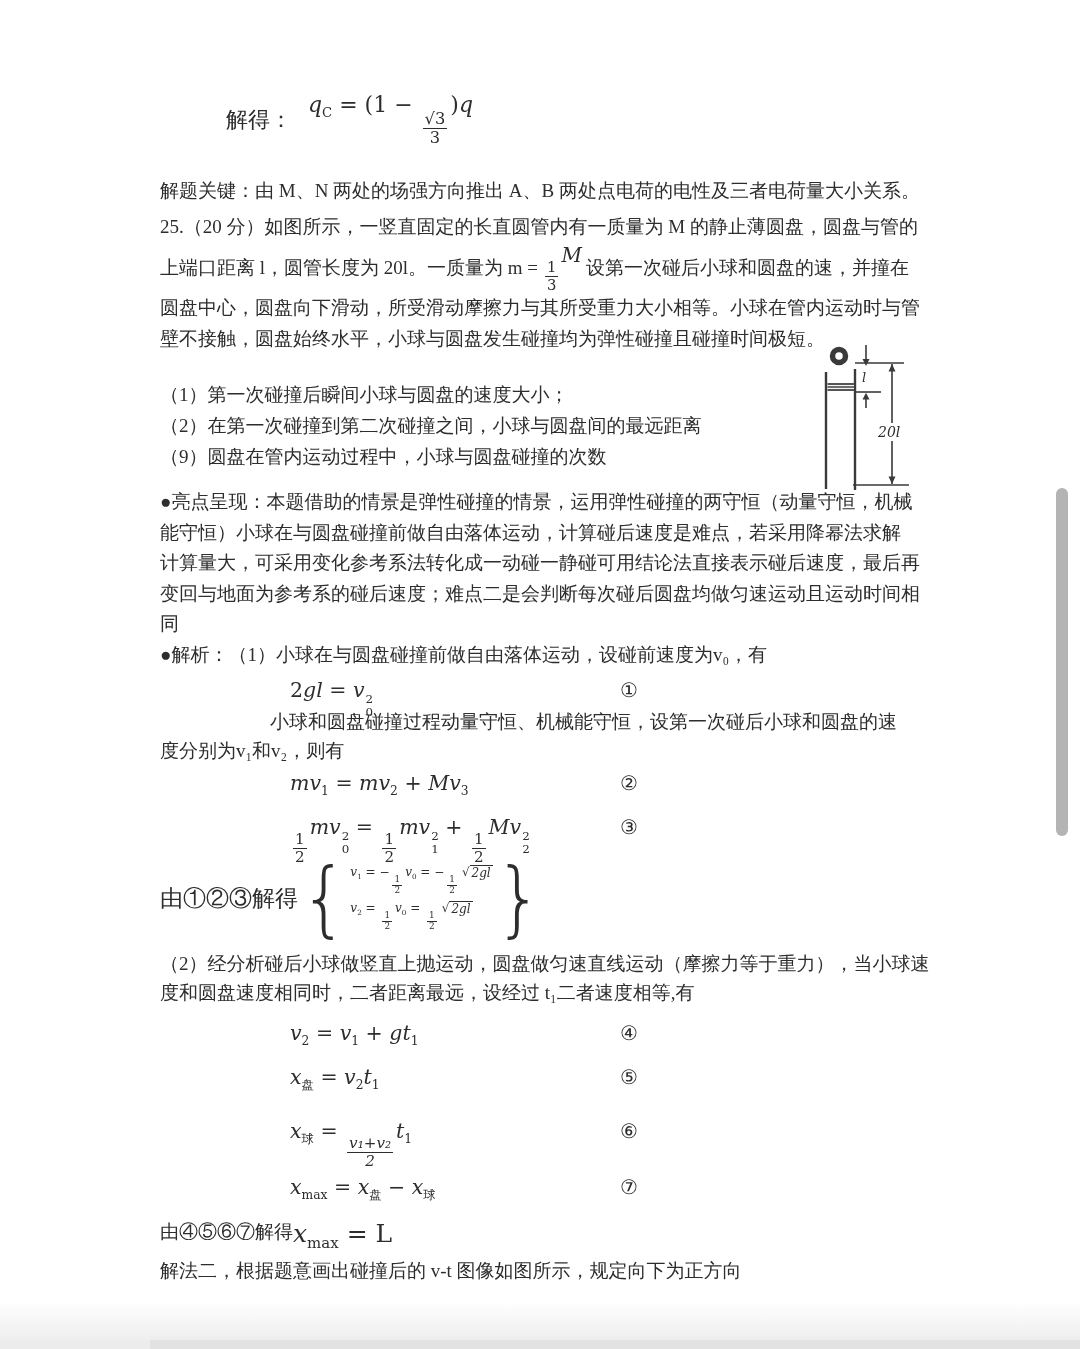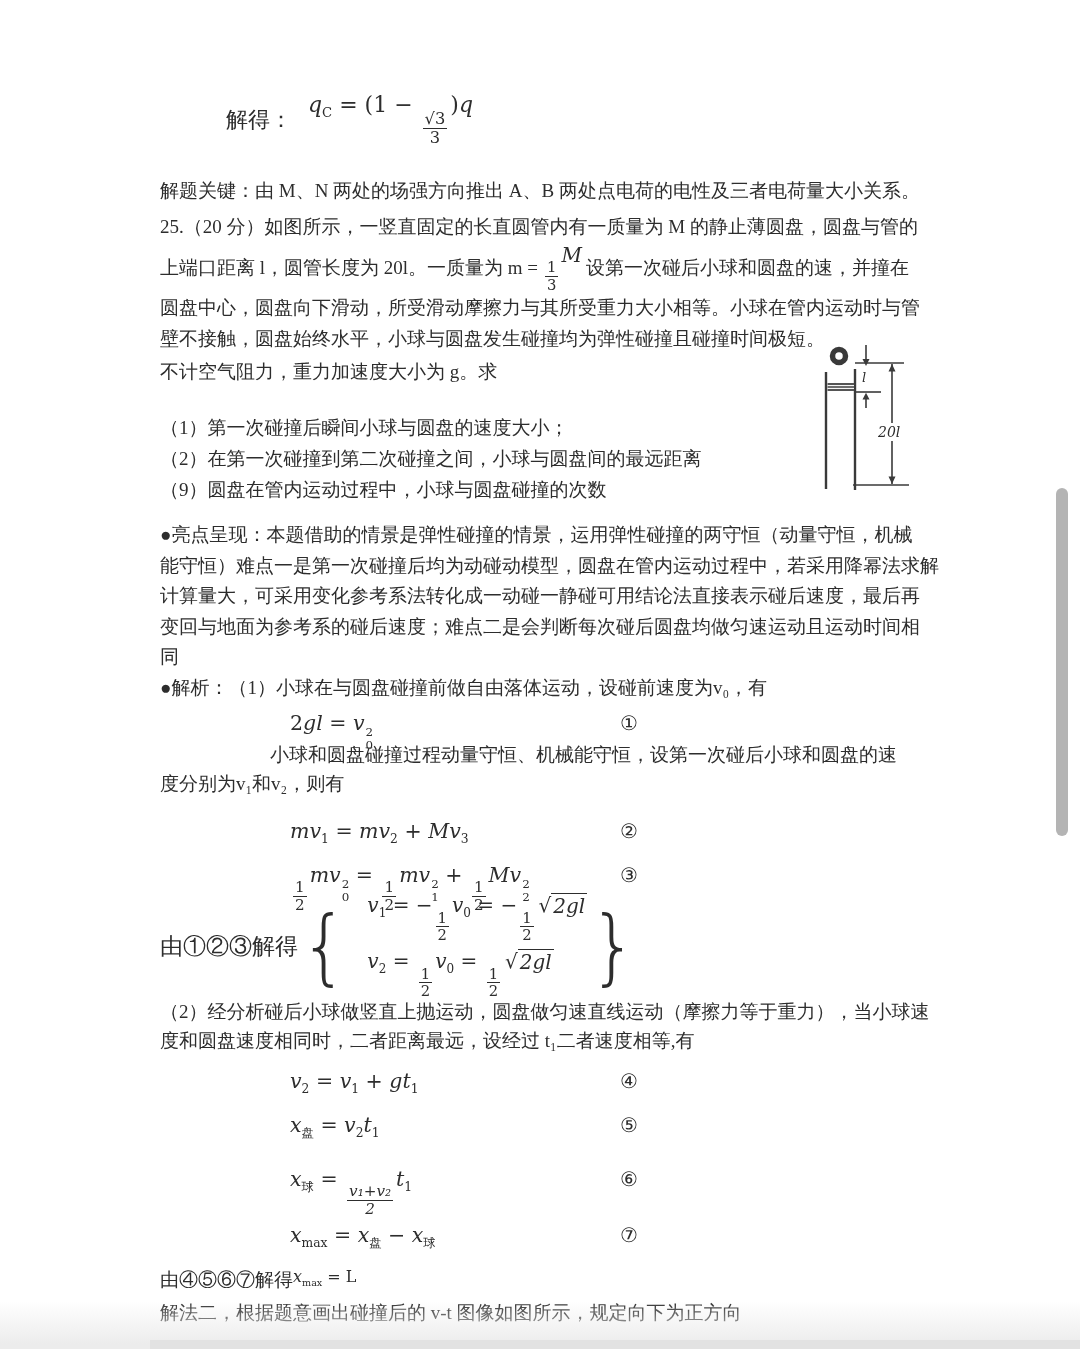--- a/index.html
+++ b/index.html
@@ -43,23 +43,23 @@
   .hl{margin-top:15px;}
   .hl .nline{line-height:30.5px;}
   
   .eq{position:relative;margin-left:130px;font-family:"DejaVu Serif",serif;font-size:20.5px;white-space:nowrap;}
   .eq .eq-num{position:absolute;left:330px;top:50%;transform:translateY(-50%);font-family:"Liberation Serif",serif;font-size:20px;color:#2d2d2d;}
   .indent1{margin-left:110px;}
   .brace-wrap{display:flex;align-items:center;margin-top:8px;height:88px;}
   .brace-prefix{font-size:23px;white-space:nowrap;}
   .brace{font-family:"DejaVu Sans",sans-serif;font-size:76px;font-weight:200;line-height:0.9;transform:scaleY(1.08);margin:0 2px;}
   .brace-lines{display:flex;flex-direction:column;gap:5px;}
-  .brace-lines .math{font-size:20px;white-space:nowrap;margin-left:17px;}
+  .brace-lines .math{font-size:12px;white-space:nowrap;}
   .conclude{display:flex;align-items:flex-start;margin-top:14px;white-space:nowrap;}
-  .conclude .math{font-size:16px;}
+  .conclude .math{font-size:25px;}
   .method2{margin-top:5px;}
   
   .figure{position:absolute;left:803px;top:333px;width:120px;height:165px;}
   
   .scroll-thumb{position:absolute;left:1056px;top:488px;width:12px;height:348px;background:#b4b4b4;border-radius:6px;}
   
   .bottom-shade{position:absolute;left:0;bottom:0;width:1080px;height:48px;background:linear-gradient(180deg,rgba(238,238,238,0) 0%,#ececec 90%);}
   .bottom-strip{position:absolute;left:150px;bottom:0;width:930px;height:9px;background:#e2e2e2;}
 </style>
 </head>
@@ -82,50 +82,49 @@
     <span>上端口距离 l，圆管长度为 20l。一质量为 m =</span>
     <span class="math"><span class="mfrac">
           <span class="mnum">1</span>
           <span class="mden">3</span>
         </span><span class="mi">M</span></span>
     <span>设第一次碰后小球和圆盘的速，并撞在</span>
   </div>
 
   <div class="nline q-4">圆盘中心，圆盘向下滑动，所受滑动摩擦力与其所受重力大小相等。小球在管内运动时与管</div>
   <div class="nline q-5">壁不接触，圆盘始终水平，小球与圆盘发生碰撞均为弹性碰撞且碰撞时间极短。</div>
-  <div class="nline q-6">不计空气阻力，重力加速度大小为 g。求</div>
 
   <div class="q-items">
     <div class="nline">（1）第一次碰撞后瞬间小球与圆盘的速度大小；</div>
     <div class="nline">（2）在第一次碰撞到第二次碰撞之间，小球与圆盘间的最远距离</div>
     <div class="nline">（9）圆盘在管内运动过程中，小球与圆盘碰撞的次数</div>
   </div>
 
   <div class="hl">
     <div class="nline">●亮点呈现：本题借助的情景是弹性碰撞的情景，运用弹性碰撞的两守恒（动量守恒，机械</div>
-    <div class="nline">能守恒）难点一是第一次碰撞后均为动碰动模型，圆盘在管内运动过程中，若采用降幂法求解</div>
+    <div class="nline">能守恒）小球在与圆盘碰撞前做自由落体运动，计算碰后速度是难点，若采用降幂法求解</div>
     <div class="nline">计算量大，可采用变化参考系法转化成一动碰一静碰可用结论法直接表示碰后速度，最后再</div>
     <div class="nline">变回与地面为参考系的碰后速度；难点二是会判断每次碰后圆盘均做匀速运动且运动时间相</div>
     <div class="nline">同</div>
   </div>
 
   <div class="nline">●解析：（1）小球在与圆盘碰撞前做自由落体运动，设碰前速度为v₀，有</div>
 
   <div class="eq" style="margin-top:4px;height:34px;line-height:34px;">
     <span class="math"><span class="mt">2</span><span class="mi">gl</span><span class="mt"> = </span><span class="mi">v</span><span class="mss">
           <span class="mss-u">2</span>
           <span class="mss-d">0</span>
         </span></span>
     <span class="eq-num">①</span>
   </div>
 
   <div class="nline indent1">小球和圆盘碰撞过程动量守恒、机械能守恒，设第一次碰后小球和圆盘的速</div>
   <div class="nline">度分别为v₁和v₂，则有</div>
 
-  <div class="eq" style="margin-top:17px;height:32px;line-height:32px;">
+  <div class="eq" style="margin-top:2px;height:32px;line-height:32px;">
     <span class="math"><span class="mi">mv</span><span class="msub">1</span><span class="mt"> = </span><span class="mi">mv</span><span class="msub">2</span><span class="mt"> + </span><span class="mi">Mv</span><span class="msub">3</span></span>
     <span class="eq-num">②</span>
   </div>
 
   <div class="eq" style="margin-top:8px;height:40px;line-height:40px;">
     <span class="math"><span class="mfrac">
           <span class="mnum">1</span>
           <span class="mden">2</span>
         </span><span class="mi">mv</span><span class="mss">
           <span class="mss-u">2</span>

